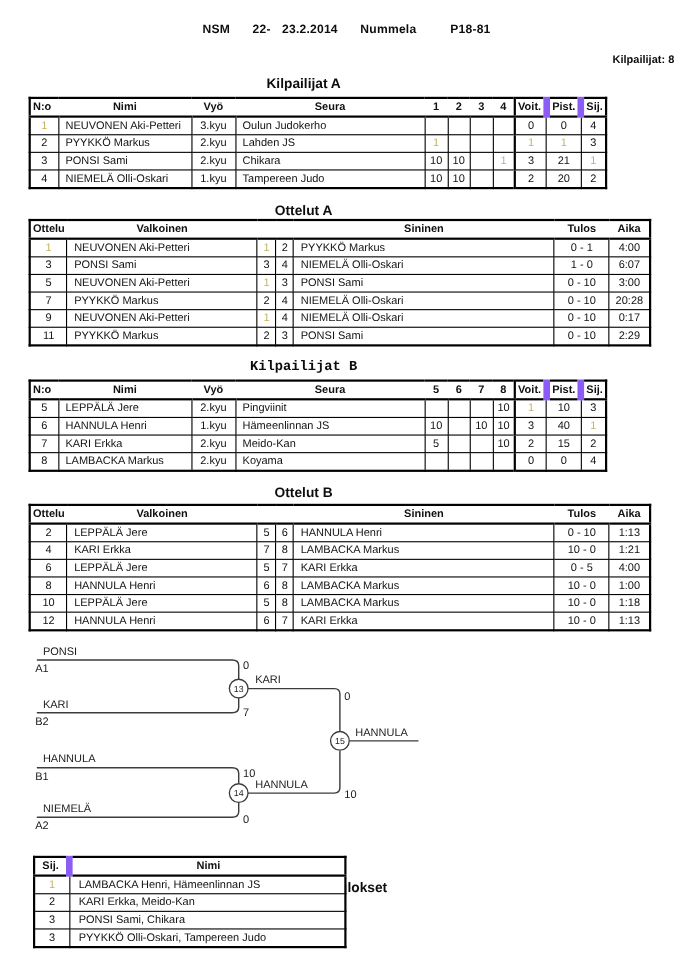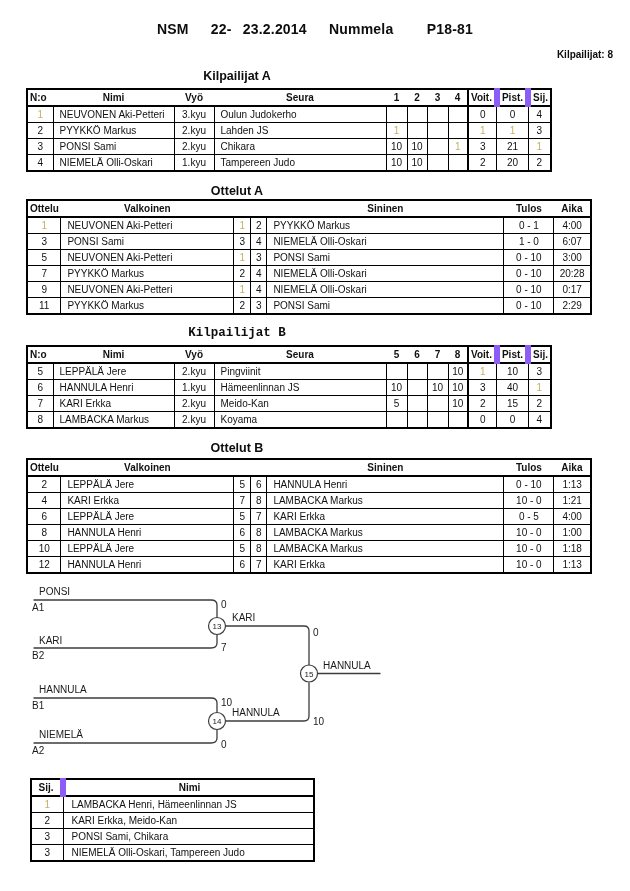--- a/index.html
+++ b/index.html
@@ -1,23 +1,23 @@
 <!DOCTYPE html>
 <html style="--dim: #c3b262;"><head>
 <meta charset="utf-8">
 <style>
   html,body{margin:0;padding:0;background:#ffffff;}
   body{width:630px;height:891px;position:relative;font-family:"Liberation Sans",sans-serif;color:#111;overflow:hidden;}
   .page{position:absolute;inset:0;background:#fff;}
 
   #title{position:absolute;top:21px;left:0;width:630px;text-align:center;
-         font-size:14px;font-weight:bold;letter-spacing:.2px;word-spacing:7px;white-space:pre;color:#0d0d0d;}
+         font-size:11px;font-weight:bold;letter-spacing:.2px;word-spacing:7px;white-space:pre;color:#0d0d0d;}
   #count{position:absolute;top:49px;right:17px;font-size:10px;font-weight:bold;color:#0d0d0d;}
 
-  .sec-title{position:absolute;left:0;width:474px;text-align:center;font-size:12.5px;font-weight:bold;color:#0d0d0d;}
+  .sec-title{position:absolute;left:0;width:474px;text-align:center;font-size:12.5px;font-weight:bold;color:#0d0d0d;padding-left:39px;}
   #h-kilpA{top:69px;}
   #h-ottA{top:184px;}
   #h-kilpB{top:326px;font-family:Liberation Mono, monospace;}
   #h-ottB{top:441px;}
   #h-res{top:800px;left:30px;width:283px;text-align:right;}
 
   table{position:absolute;border-collapse:collapse;table-layout:fixed;background:#fff;border:2px solid #000;}
   th,td{border:1px solid #000;font-size:10px;height:15px;line-height:15px;padding:0 2px;
         overflow:hidden;white-space:nowrap;font-weight:normal;}
   th{font-weight:bold;border-left:none;border-right:none;border-bottom:2px solid #000;text-align:center;}
@@ -444,18 +444,18 @@
         <tr>
           <td>2</td>
           <td>KARI Erkka, Meido-Kan</td>
         </tr>
         <tr>
           <td>3</td>
           <td>PONSI Sami, Chikara</td>
         </tr>
         <tr>
           <td>3</td>
-          <td>NIEMELÄ Olli-Oskari, Tampereen Judo</td>
+          <td>PYYKKÖ Olli-Oskari, Tampereen Judo</td>
         </tr>
       </tbody>
   </table>
 
 </div>
 
 </body></html>

